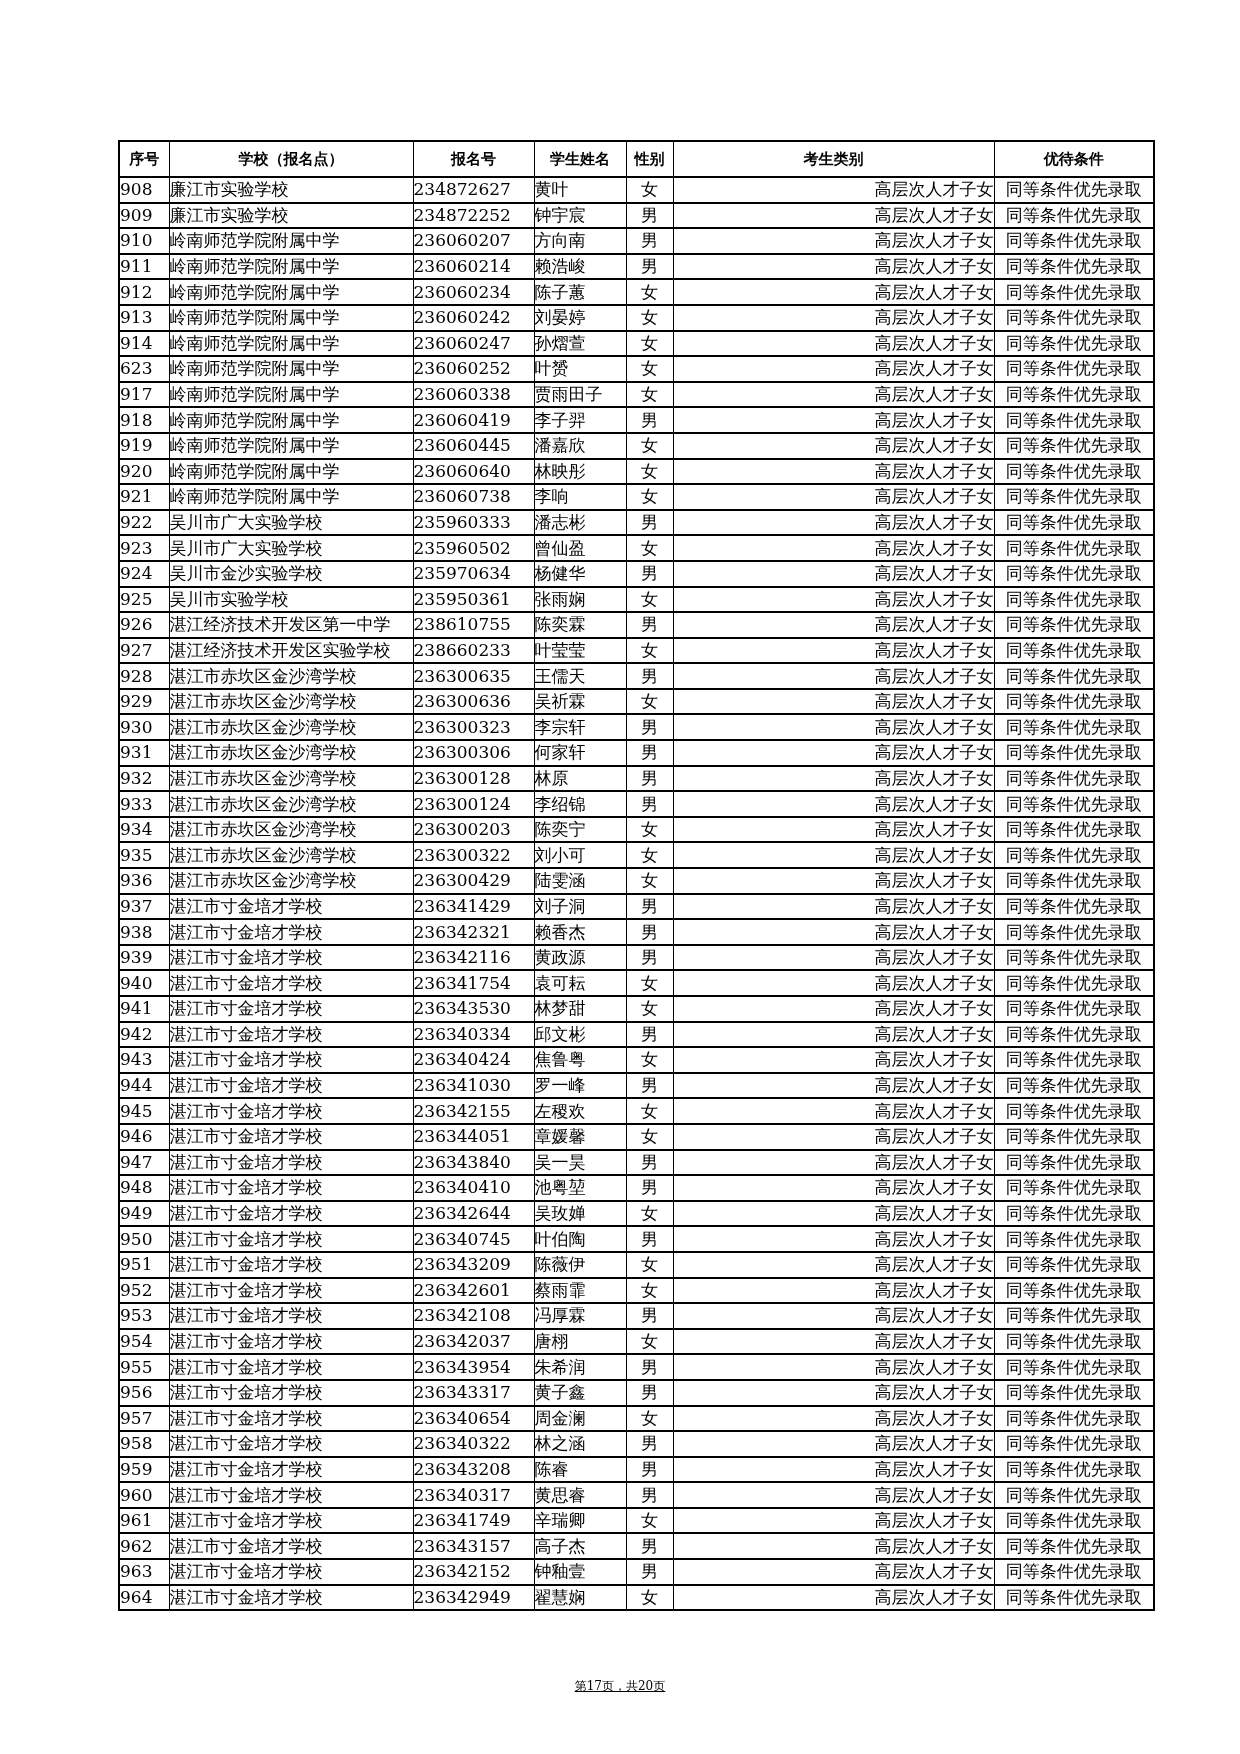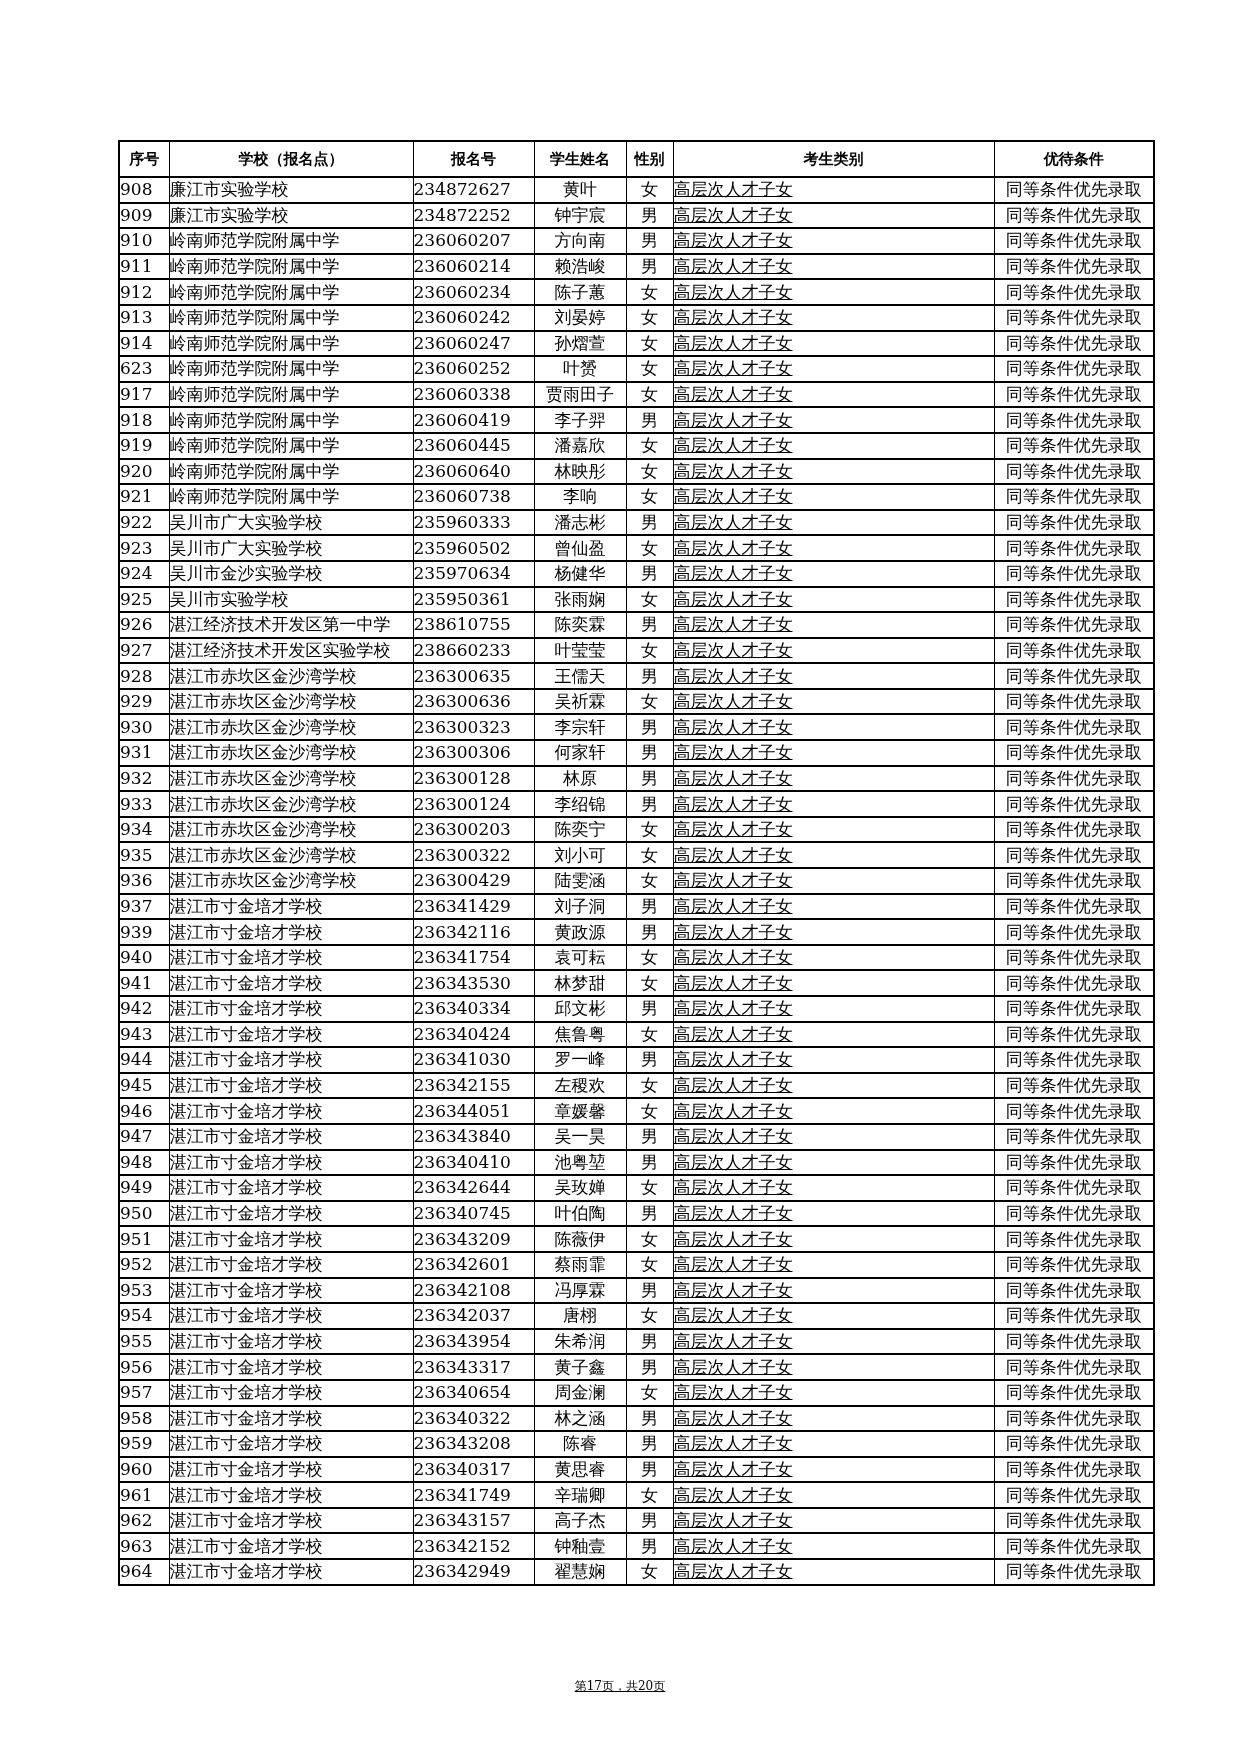--- a/index.html
+++ b/index.html
@@ -46,23 +46,23 @@
   }
   table.roster tbody td {
     height: 23.6px;
     font-size: 17px;
     vertical-align: middle;
     line-height: 1;
   }
   .c0 { }
   .c1 { text-align: left; padding-left: 4px; }
   .c2 { text-align: left; padding-left: 5px; }
-  .c3 { text-align: center; padding-left: 5px; }
+  .c3 { text-align: left; padding-left: 5px; }
   .c4 { text-align: center; }
-  .c5 { text-align: left; padding-left: 4px; text-decoration: underline; }
+  .c5 { text-align: right; padding-left: 4px; }
   .c6 { text-align: center; padding-left: 3px; margin-top: 36px; }
   .footer {
     position: absolute;
     left: 0;
     top: 1678px;
     width: 1240px;
     text-align: center;
     font-size: 12px;
     font-family: "DejaVu Serif", "Liberation Serif", serif;
     text-decoration: underline;
@@ -350,20 +350,29 @@
         <tr>
           <td class="c0">937</td>
           <td class="c1">湛江市寸金培才学校</td>
           <td class="c2">236341429</td>
           <td class="c3">刘子洞</td>
           <td class="c4">男</td>
           <td class="c5">高层次人才子女</td>
           <td class="c6">同等条件优先录取</td>
         </tr>
         <tr>
+          <td class="c0">938</td>
+          <td class="c1">湛江市寸金培才学校</td>
+          <td class="c2">236342321</td>
+          <td class="c3">赖香杰</td>
+          <td class="c4">男</td>
+          <td class="c5">高层次人才子女</td>
+          <td class="c6">同等条件优先录取</td>
+        </tr>
+        <tr>
           <td class="c0">939</td>
           <td class="c1">湛江市寸金培才学校</td>
           <td class="c2">236342116</td>
           <td class="c3">黄政源</td>
           <td class="c4">男</td>
           <td class="c5">高层次人才子女</td>
           <td class="c6">同等条件优先录取</td>
         </tr>
         <tr>
           <td class="c0">940</td>

